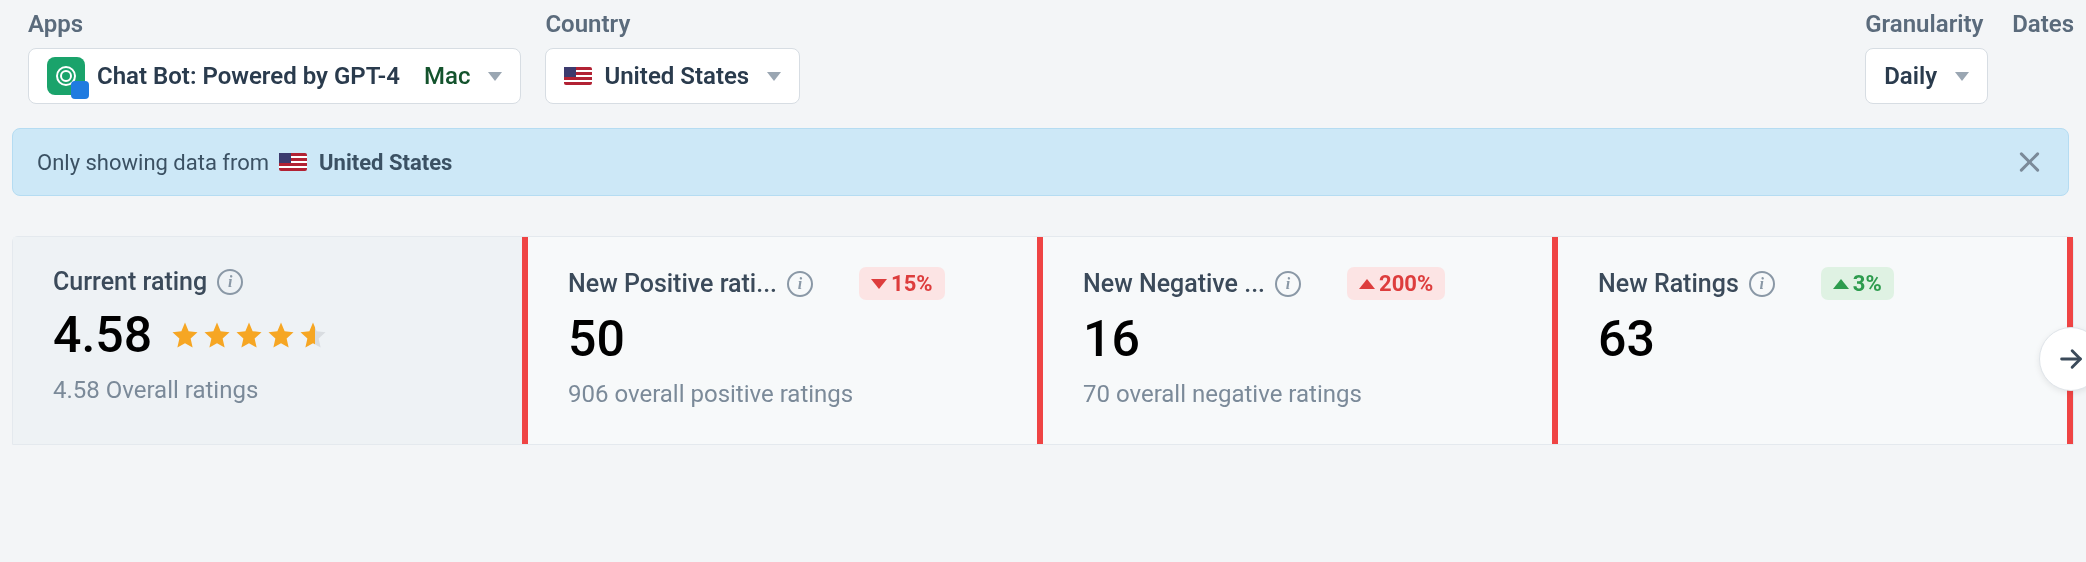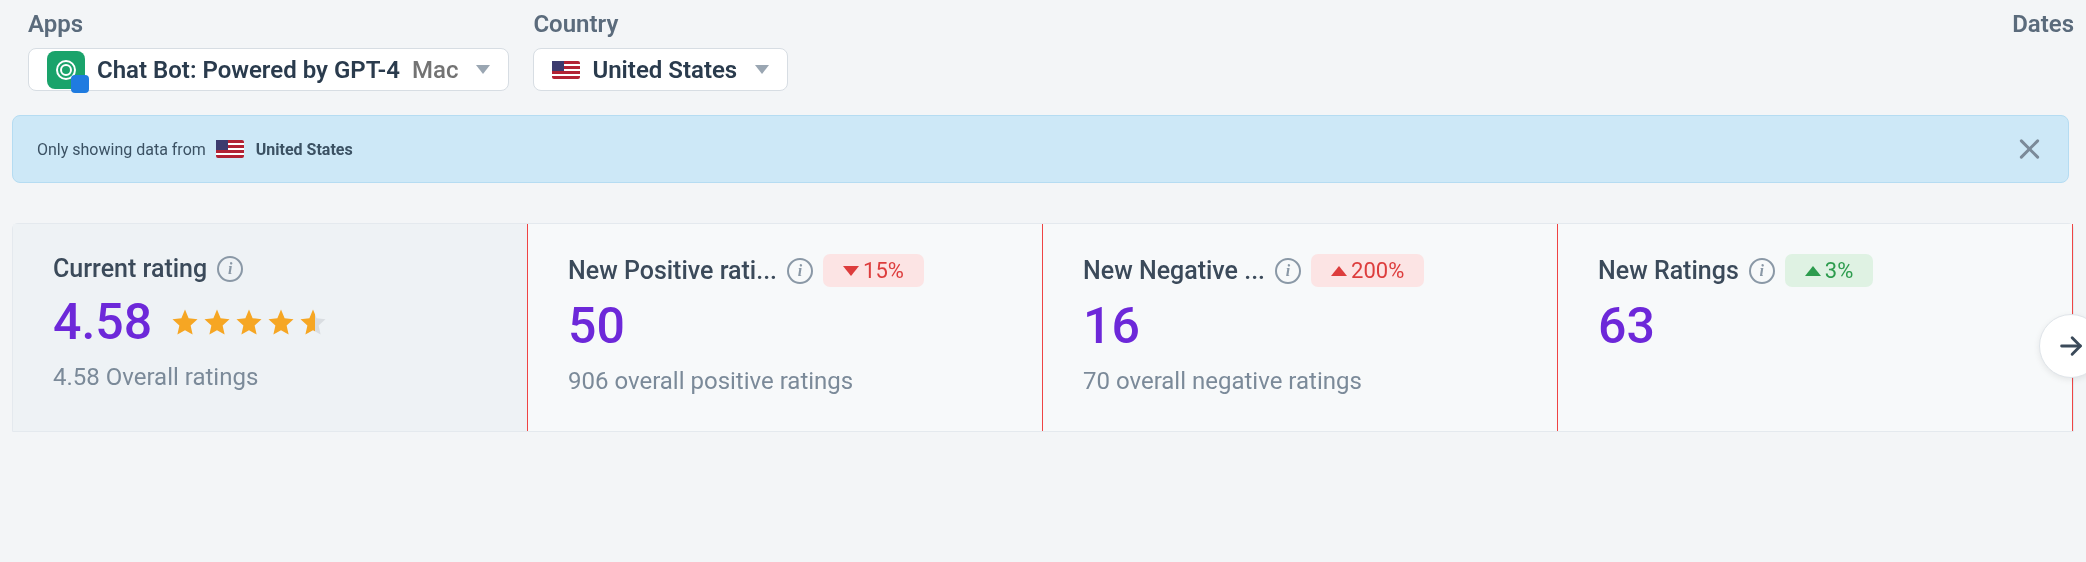--- a/index.html
+++ b/index.html
@@ -31,24 +31,24 @@
     display: flex;
     align-items: center;
     gap: 12px;
     background: #ffffff;
     border: 1px solid #d7dde3;
     border-radius: 8px;
     padding: 12px 18px;
     font-size: 24px;
     color: #2a3b4d;
     cursor: pointer;
-    height: 43px;
+    height: 56px;
   }
   .dropdown .main-text { font-weight: 600; color: #2a3b4d; }
-  .dropdown .sub-text { color: #737373; font-weight: 500; }
+  .dropdown .sub-text { color: #14532d; font-weight: 500; margin-left: 12px; }
   .caret {
     width: 0; height: 0;
     border-left: 7px solid transparent;
     border-right: 7px solid transparent;
     border-top: 9px solid #9aa6b2;
     margin-left: 6px;
   }
   .app-icon {
     width: 38px; height: 38px;
     border-radius: 8px;
@@ -114,21 +114,21 @@
     border-radius: 1px;
   }
   .info-banner {
     margin: 24px 17px 0 12px;
     background: #cde8f7;
     border: 1px solid #b5dcf2;
     border-radius: 8px;
     padding: 18px 24px;
     display: flex;
     align-items: center;
-    font-size: 16px;
+    font-size: 22px;
     color: #3b5163;
   }
   .info-banner .country-name { font-weight: 700; margin-left: 8px; }
   .info-banner .flag { margin: 0 4px 0 10px; vertical-align: middle; }
   .close-x {
     margin-left: auto;
     width: 30px; height: 30px;
     cursor: pointer;
     position: relative;
     color: #7b8a99;
@@ -147,21 +147,21 @@
     display: flex;
     margin: 40px 12px 0 12px;
     background: #ffffff;
     border: 1px solid #e4e9ee;
     border-radius: 6px 6px 0 0;
     position: relative;
   }
   .card {
     flex: 1;
     padding: 30px 40px 36px 40px;
-    border-right: 1px solid #ef4444;
+    border-right: 6px solid #ef4444;
     background: #f7f9fa;
   }
   .card:last-child { border-right: none; }
   .card.active { background: #eef2f5; }
   .card-header {
     display: flex;
     align-items: center;
     gap: 10px;
     margin-bottom: 14px;
   }
@@ -184,44 +184,45 @@
     color: #8a98a6;
     font-style: italic;
     font-family: Georgia, serif;
     cursor: pointer;
     flex-shrink: 0;
   }
   .delta-badge {
     display: flex;
     align-items: center;
     gap: 4px;
-    padding: 4px 20px;
+    padding: 4px 12px;
     border-radius: 7px;
     font-size: 22px;
-    font-weight: 400;
+    font-weight: 700;
+    margin-left: 36px;
   }
   .delta-badge.down { background: #fce4e4; color: #dd3d3d; }
   .delta-badge.up { background: #dff2e3; color: #2d9c4e; }
   .delta-arrow {
     width: 0; height: 0;
     border-left: 8px solid transparent;
     border-right: 8px solid transparent;
   }
   .delta-badge.down .delta-arrow { border-top: 10px solid #dd3d3d; }
   .delta-badge.up .delta-arrow { border-bottom: 10px solid #2d9c4e; }
   .card-value-row {
     display: flex;
     align-items: center;
     gap: 18px;
     margin-bottom: 16px;
   }
   .card-value {
     font-size: 50px;
     font-weight: 500;
-    color: #6d28d9;
+    color: #000000;
     line-height: 1;
   }
   .stars {
     display: flex;
     gap: 2px;
   }
   .star {
     width: 30px; height: 30px;
     position: relative;
   }
@@ -267,20 +268,27 @@
     <div class="filter-label">Country</div>
     <div class="dropdown">
       <span class="flag"></span>
       <span class="main-text">United States</span>
       <span class="caret"></span>
     </div>
   </div>
 
   <div class="spacer"></div>
 
+  <div class="filter-group">
+    <div class="filter-label">Granularity</div>
+    <div class="dropdown">
+      <span class="main-text">Daily</span>
+      <span class="caret"></span>
+    </div>
+  </div>
 
   <div class="filter-group">
     <div class="filter-label">Dates</div>
   </div>
 </div>
 
 <div class="info-banner">
   <span>Only showing data from</span>
   <span class="flag"></span>
   <span class="country-name">United States</span>

